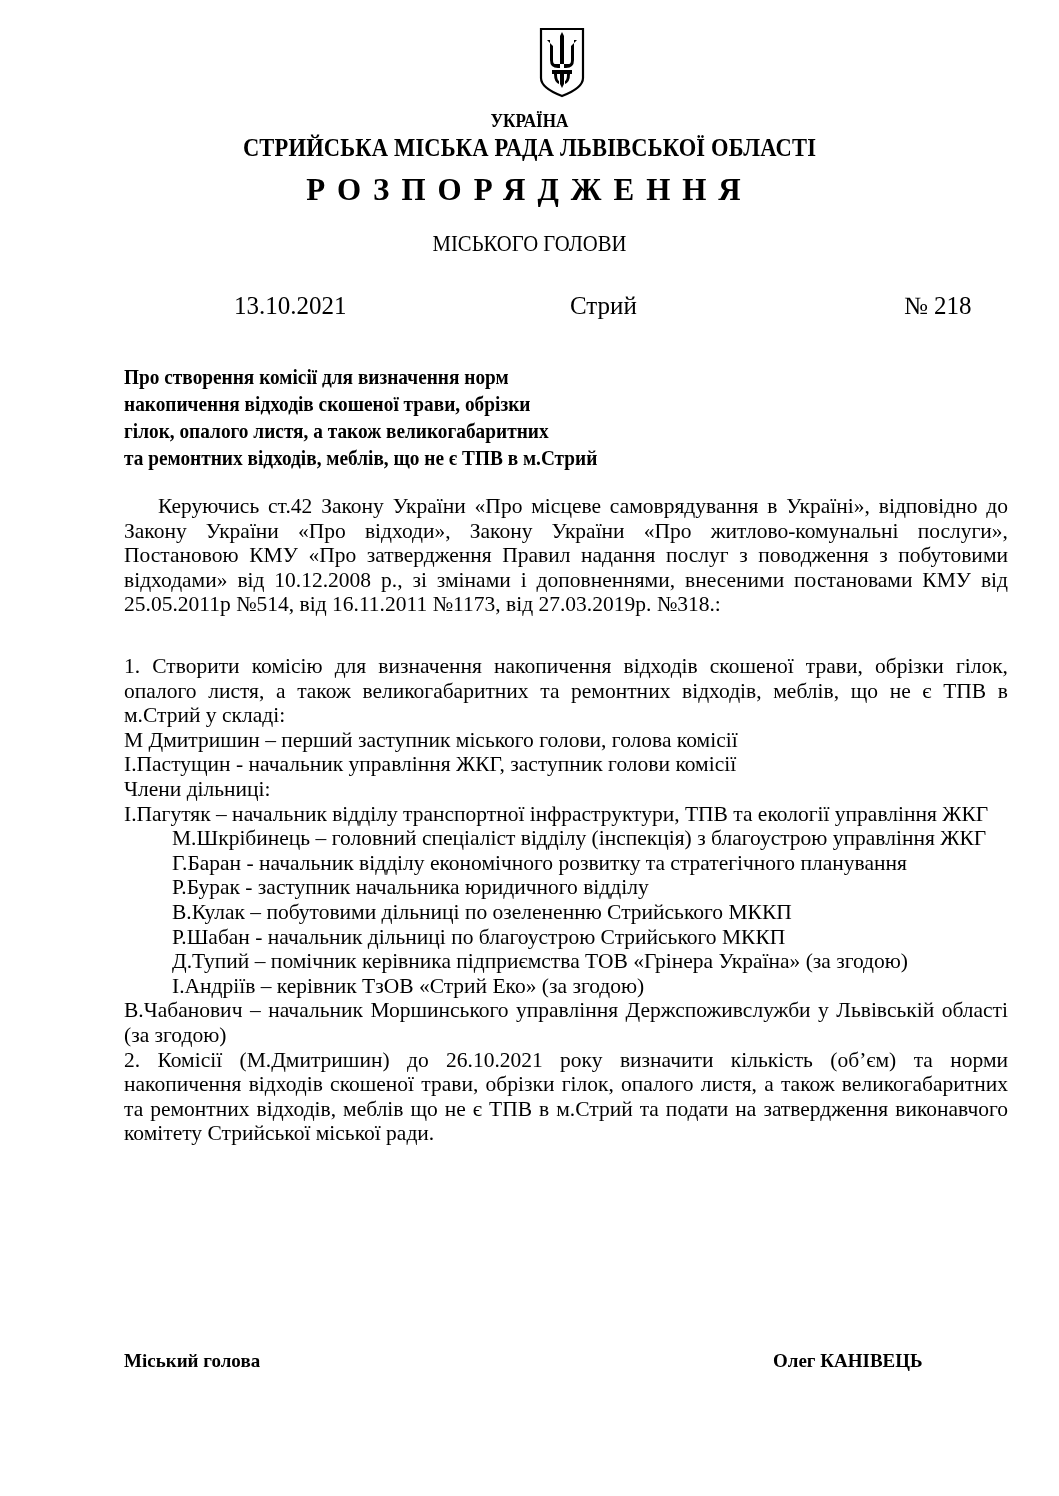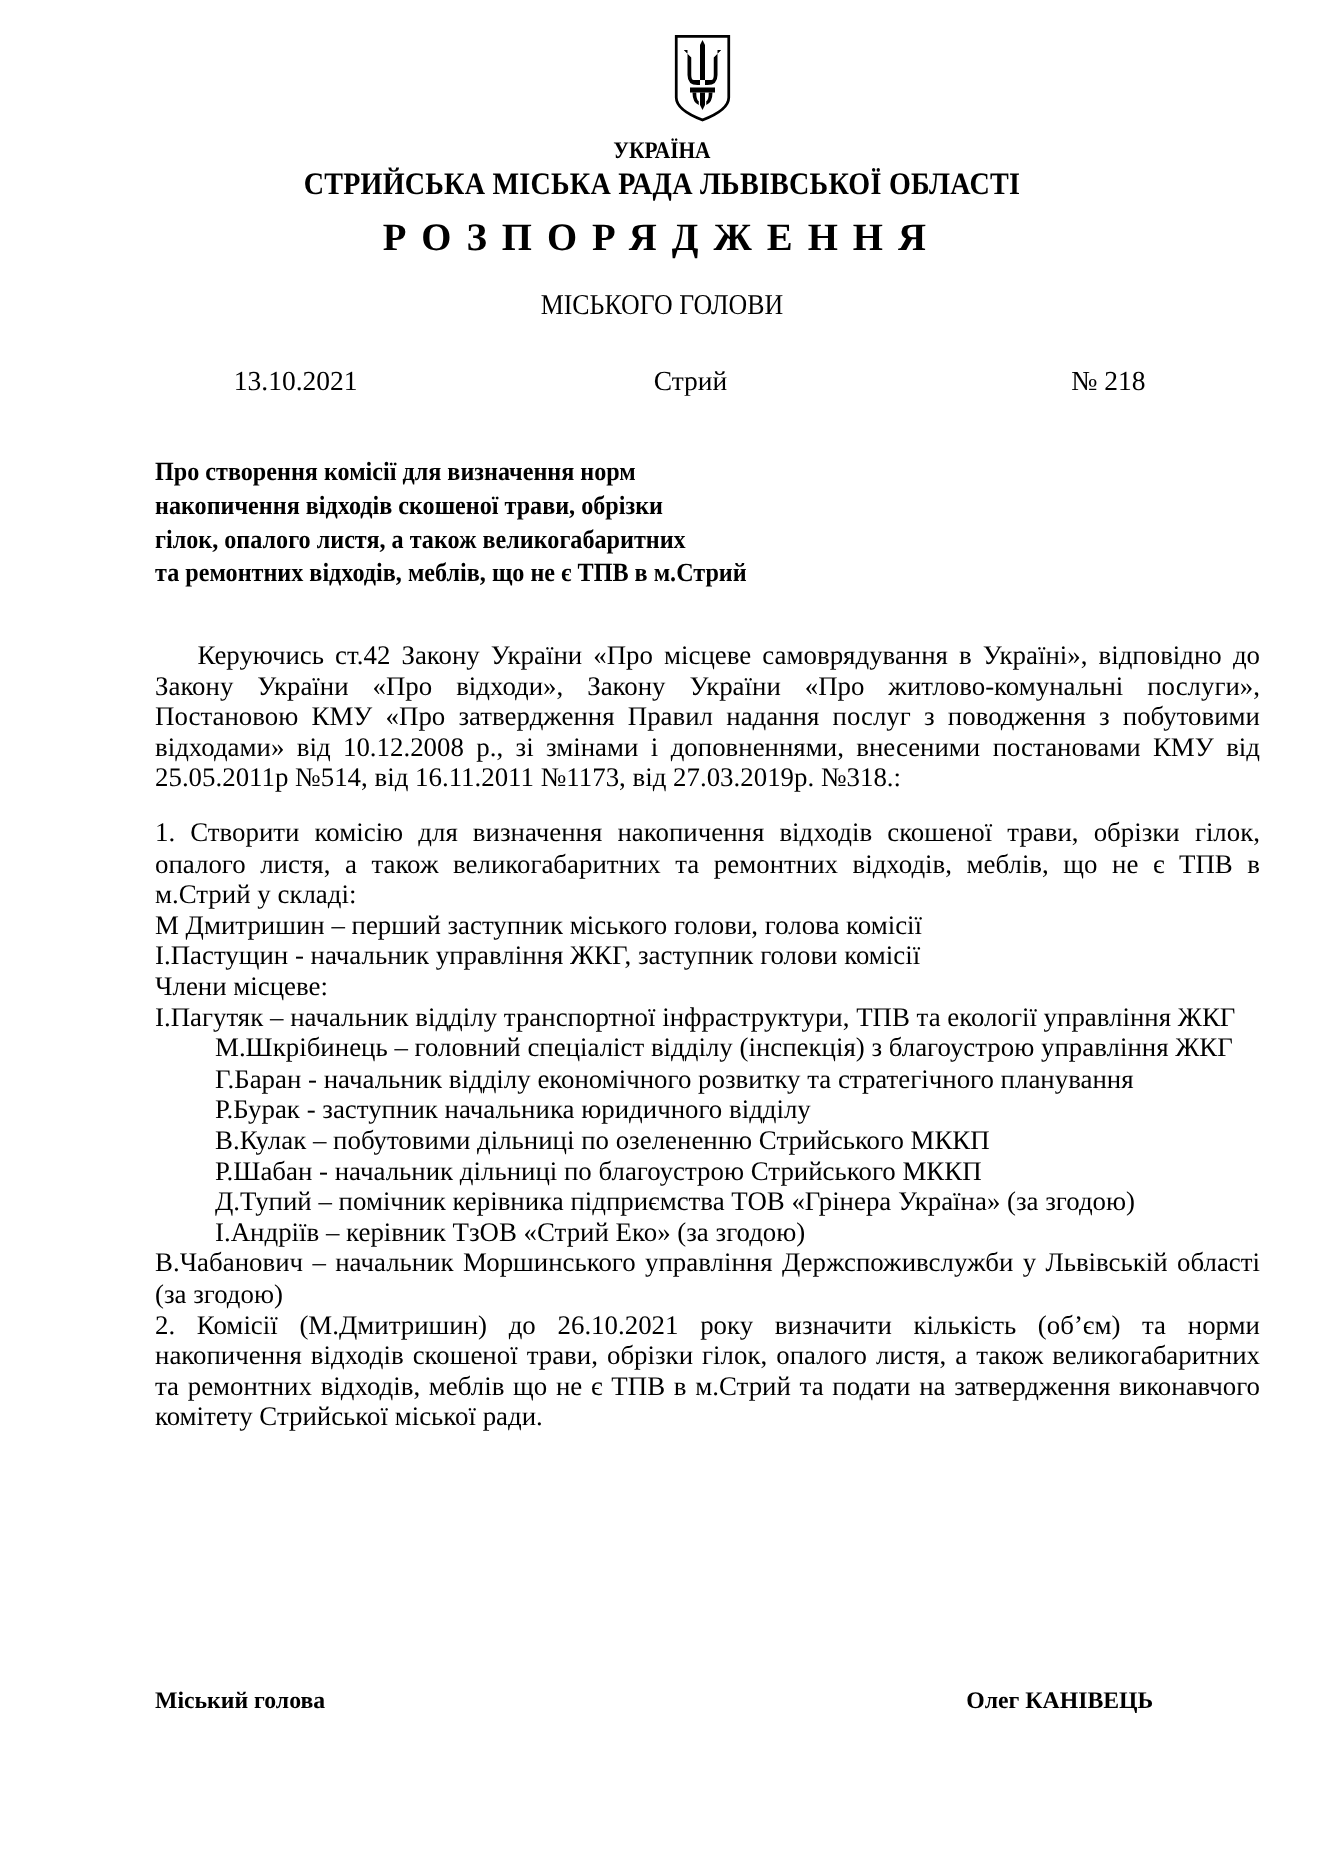--- a/index.html
+++ b/index.html
@@ -4,28 +4,28 @@
 <style>
   html, body { margin: 0; padding: 0; background: #ffffff; }
   body { width: 1059px; height: 1496px; position: relative; overflow: hidden;
          font-family: "Liberation Serif", "DejaVu Serif", serif; color: #000; }
   .emblem { position: absolute; left: 538px; top: 26px; width: 48px; height: 72px; }
   .center { position: absolute; left: 0; width: 1059px; text-align: center; }
   .h-ukraine { top: 110px; font-size: 19px; font-weight: bold; transform: scaleX(0.9); }
   .h-council { top: 134px; font-size: 25px; font-weight: bold; transform: scaleX(0.9); letter-spacing: 0.2px; }
   .h-order { top: 172px; font-size: 31px; font-weight: bold; letter-spacing: 12px; }
   .h-mayor { top: 231px; font-size: 23px; transform: scaleX(0.9); }
-  .dateline { position: absolute; top: 292px; font-size: 22px; }
+  .dateline { position: absolute; top: 292px; font-size: 25px; margin-left: 47px; }
   .subject { position: absolute; left: 124px; top: 364px; font-size: 21px; font-weight: bold;
              line-height: 27px; transform-origin: left top; transform: scaleX(0.92); }
   .subject div { white-space: nowrap; }
   .body { position: absolute; left: 124px; width: 884px; font-size: 21.5px; line-height: 24.6px; }
   .just { text-align: justify; text-align-last: left; }
   .line { white-space: nowrap; margin-left: 48px; }
-  .p-intro { top: 512px; text-indent: 34px; }
+  .p-intro { top: 494px; text-indent: 34px; }
   .p-list { top: 654px; }
   .sign { position: absolute; top: 1350px; font-size: 19px; font-weight: bold; }
 </style>
 </head>
 <body>
 
 <svg class="emblem" viewBox="0 0 48 72">
   <path d="M3 3 H45 V52 Q45 62 24 70 Q3 62 3 52 Z" fill="#fff" stroke="#000" stroke-width="2.2"></path>
   <path d="M22 10 L24 6 L26 10 L26 38 L22 38 Z" fill="#000"></path>
   <path d="M9 14 L12 14 L12 34 Q12 42 20 42 L22 42 L22 38 L17 38 Q15 38 15 34 L15 20 Z" fill="#000"></path>
@@ -51,21 +51,21 @@
   <div>гілок, опалого листя, а також великогабаритних</div>
   <div>та ремонтних відходів, меблів, що не є ТПВ в м.Стрий</div>
 </div>
 
 <div class="body just p-intro">Керуючись ст.42 Закону України «Про місцеве самоврядування в Україні», відповідно до Закону України «Про відходи», Закону України «Про житлово-комунальні послуги», Постановою КМУ «Про затвердження Правил надання послуг з поводження з побутовими відходами» від 10.12.2008 р., зі змінами і доповненнями, внесеними постановами КМУ від 25.05.2011р №514, від 16.11.2011 №1173, від 27.03.2019р. №318.:</div>
 
 <div class="body p-list">
   <div class="just">1. Створити комісію для визначення накопичення відходів скошеної трави, обрізки гілок, опалого листя, а також великогабаритних та ремонтних відходів, меблів, що не є ТПВ в м.Стрий у складі:</div>
   <div class="just">М Дмитришин – перший заступник міського голови, голова комісії</div>
   <div class="just">І.Пастущин - начальник управління ЖКГ, заступник голови комісії</div>
-  <div>Члени місцеве:</div>
+  <div>Члени дільниці:</div>
   <div class="just">І.Пагутяк   – начальник відділу транспортної інфраструктури, ТПВ та екології управління ЖКГ</div>
   <div class="line">М.Шкрібинець – головний спеціаліст відділу (інспекція) з благоустрою управління ЖКГ</div>
   <div class="line">Г.Баран - начальник відділу економічного розвитку та стратегічного планування</div>
   <div class="line">Р.Бурак - заступник начальника юридичного відділу</div>
   <div class="line">В.Кулак – побутовими дільниці по озелененню Стрийського МККП</div>
   <div class="line">Р.Шабан - начальник дільниці по  благоустрою Стрийського МККП</div>
   <div class="line">Д.Тупий – помічник керівника підприємства ТОВ «Грінера Україна» (за згодою)</div>
   <div class="line">І.Андріїв – керівник ТзОВ «Стрий Еко» (за згодою)</div>
   <div class="just">В.Чабанович – начальник Моршинського управління Держспоживслужби у Львівській області (за згодою)</div>
   <div class="just">2. Комісії (М.Дмитришин) до 26.10.2021 року визначити кількість (об’єм) та норми накопичення відходів скошеної трави, обрізки гілок, опалого листя, а також великогабаритних та ремонтних відходів, меблів що не є ТПВ в м.Стрий та подати на затвердження виконавчого комітету Стрийської міської ради.</div>

